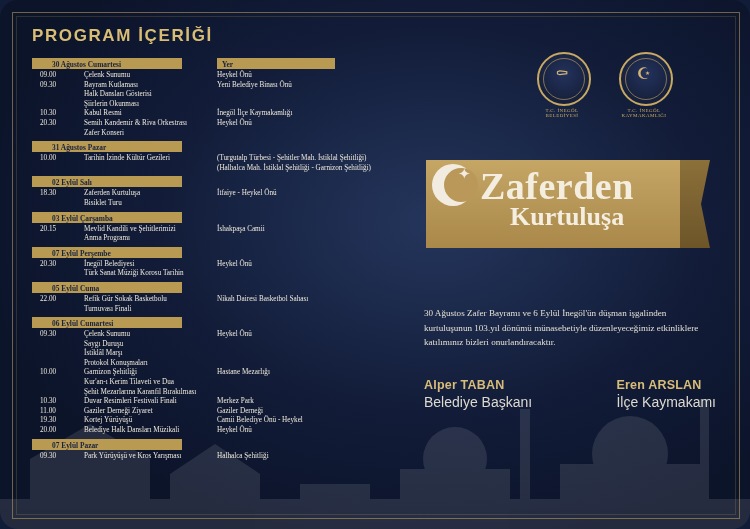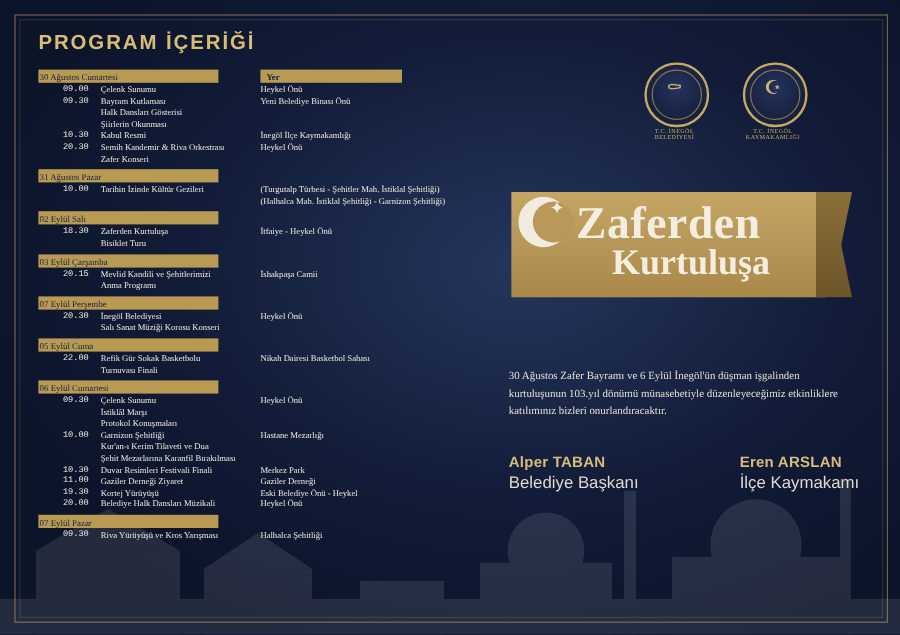--- a/index.html
+++ b/index.html
@@ -14,20 +14,21 @@
     background: #111c38;
   }
   .poster {
     position: relative;
     width: 750px;
     height: 529px;
     background:
       radial-gradient(ellipse at 58% 42%, rgba(40,58,98,0.85) 0%, rgba(18,28,56,0.9) 45%, rgba(12,20,42,1) 75%),
       linear-gradient(160deg, #16234a 0%, #101b38 55%, #0c1430 100%);
     overflow: hidden;
+    border-radius: 18px;
   }
   
   .watermark {
     position: absolute;
     left: 0; right: 0; bottom: 0;
     height: 300px;
     opacity: 0.10;
     pointer-events: none;
   }
   .frame {
@@ -75,45 +76,43 @@
     background: #b99a53;
   }
   .day-head .bar2 {
     position: absolute;
     left: 185px; top: 0;
     width: 118px; height: 11px;
     background: #b99a53;
   }
   .day-head .lbl {
     position: absolute;
-    left: 1px; top: 1px;
+    left: 20px; top: 1px;
     color: #16213f;
     font-size: 7.4px;
-    font-weight: normal;
+    font-weight: bold;
   }
   .day-head .lbl2 {
     position: absolute;
     left: 190px; top: 1px;
     color: #16213f;
     font-size: 7.4px;
     font-weight: bold;
   }
   .rows { margin-top: 1px; }
   .row {
     position: relative;
     height: 9.6px;
     white-space: nowrap;
   }
   .row .time {
     position: absolute;
     left: 8px;
     width: 34px;
-    text-align: right;
     color: #efeadd;
-    font-family: Liberation Mono, monospace;
   }
   .row .ev {
     position: absolute;
     left: 52px;
     color: #efeadd;
   }
   .row .place {
     position: absolute;
     left: 185px;
     color: #efeadd;
@@ -188,21 +187,21 @@
     color: #f4eee0;
     font-size: 38px;
     font-weight: bold;
     letter-spacing: 0.5px;
     font-family: "Liberation Serif", serif;
   }
   .banner .word2 {
     position: absolute;
     left: 92px; top: 52px;
     color: #f4eee0;
-    font-size: 30px;
+    font-size: 26px;
     font-weight: bold;
     font-family: "Liberation Serif", serif;
   }
   .banner .moon {
     position: absolute;
     left: 14px; top: 14px;
     width: 44px; height: 44px;
   }
   .banner .moon .c1 {
     position: absolute;
@@ -385,21 +384,21 @@
         <div class="lbl">07 Eylül Perşembe</div>
       </div>
       <div class="rows">
         <div class="row">
           <span class="time">20.30</span>
           <span class="ev">İnegöl Belediyesi</span>
           <span class="place">Heykel Önü</span>
         </div>
         <div class="row">
           <span class="time"></span>
-          <span class="ev">Salı Sanat Müziği Korosu Konseri</span>
+          <span class="ev">Türk Sanat Müziği Korosu Tarihin</span>
           <span class="place"></span>
         </div>
       </div>
       <div class="day-head">
         <div class="bar"></div>
         <div class="lbl">05 Eylül Cuma</div>
       </div>
       <div class="rows">
         <div class="row">
           <span class="time">22.00</span>
@@ -417,20 +416,25 @@
         <div class="lbl">06 Eylül Cumartesi</div>
       </div>
       <div class="rows">
         <div class="row">
           <span class="time">09.30</span>
           <span class="ev">Çelenk Sunumu</span>
           <span class="place">Heykel Önü</span>
         </div>
         <div class="row">
           <span class="time"></span>
+          <span class="ev">Saygı Duruşu</span>
+          <span class="place"></span>
+        </div>
+        <div class="row">
+          <span class="time"></span>
           <span class="ev">İstiklâl Marşı</span>
           <span class="place"></span>
         </div>
         <div class="row">
           <span class="time"></span>
           <span class="ev">Protokol Konuşmaları</span>
           <span class="place"></span>
         </div>
         <div class="row">
           <span class="time">10.00</span>
@@ -453,36 +457,36 @@
           <span class="place">Merkez Park</span>
         </div>
         <div class="row">
           <span class="time">11.00</span>
           <span class="ev">Gaziler Derneği Ziyaret</span>
           <span class="place">Gaziler Derneği</span>
         </div>
         <div class="row">
           <span class="time">19.30</span>
           <span class="ev">Kortej Yürüyüşü</span>
-          <span class="place">Eski Belediye Önü - Heykel</span>
+          <span class="place">Camii Belediye Önü - Heykel</span>
         </div>
         <div class="row">
           <span class="time">20.00</span>
           <span class="ev">Belediye Halk Dansları Müzikali</span>
           <span class="place">Heykel Önü</span>
         </div>
       </div>
       <div class="day-head">
         <div class="bar"></div>
         <div class="lbl">07 Eylül Pazar</div>
       </div>
       <div class="rows">
         <div class="row">
           <span class="time">09.30</span>
-          <span class="ev">Riva Yürüyüşü ve Kros Yarışması</span>
+          <span class="ev">Park Yürüyüşü ve Kros Yarışması</span>
           <span class="place">Halhalca Şehitliği</span>
         </div>
       </div>
     </div>
 
   <div class="emblems">
     <div class="emblem">
       <div class="ring"></div>
       <div class="glyph">⚰</div>
       <div class="sub">T.C. İNEGÖL BELEDİYESİ</div>

